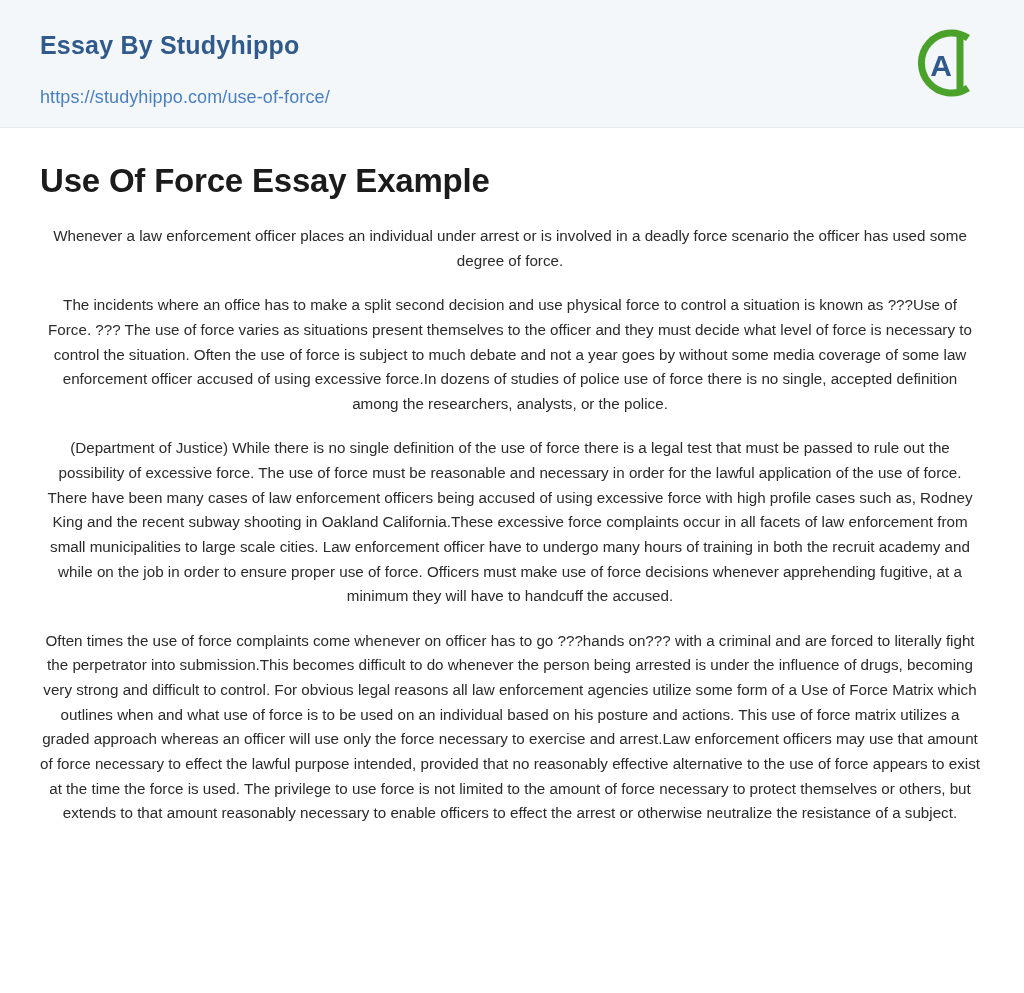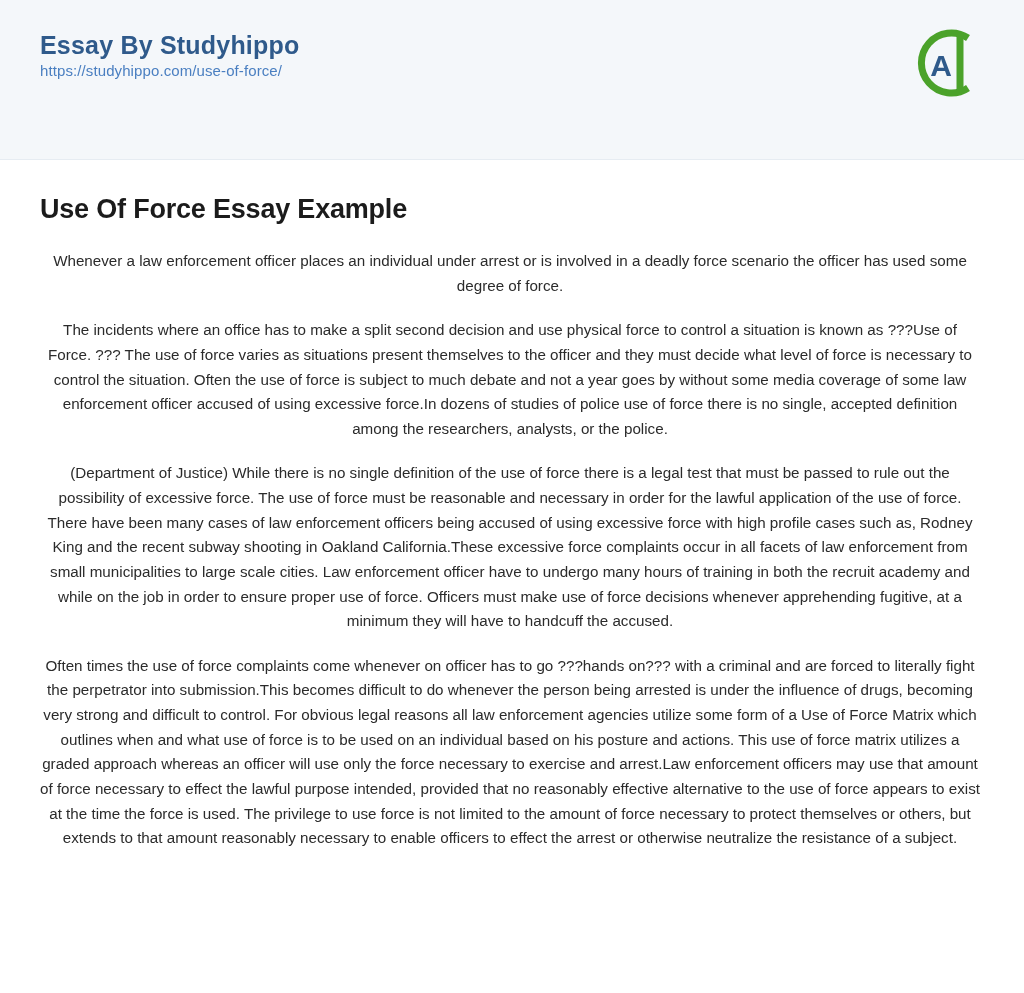--- a/index.html
+++ b/index.html
@@ -13,54 +13,54 @@
   .page {
     width: 1024px;
     min-height: 993px;
     background: #ffffff;
     position: relative;
     overflow: hidden;
   }
   
   .header {
     background: #f4f7fa;
-    height: 160px;
+    height: 128px;
     padding: 30px 40px 0 40px;
     position: relative;
     border-bottom: 1px solid #e6ecf2;
   }
   .brand-title {
     font-size: 25px;
     font-weight: bold;
     color: #2f5a8b;
     letter-spacing: 0.2px;
     margin: 0;
     line-height: 1.2;
   }
   .brand-url {
     display: block;
-    margin-top: 2px;
-    font-size: 15px;
+    margin-top: 27px;
+    font-size: 18px;
     color: #4a7fc1;
     text-decoration: none;
     letter-spacing: 0.1px;
   }
   .logo {
     position: absolute;
     right: 40px;
     top: 20px;
     width: 86px;
     height: 86px;
   }
   
   .article {
     padding: 34px 44px 20px 40px;
   }
   .article-title {
-    font-size: 27px;
+    font-size: 33px;
     font-weight: bold;
     color: #1b1b1b;
     margin: 0 0 24px 0;
     letter-spacing: -0.2px;
   }
   .para {
     font-size: 15.2px;
     line-height: 1.62;
     color: #2b2b2b;
     margin: 0 0 20px 0;

